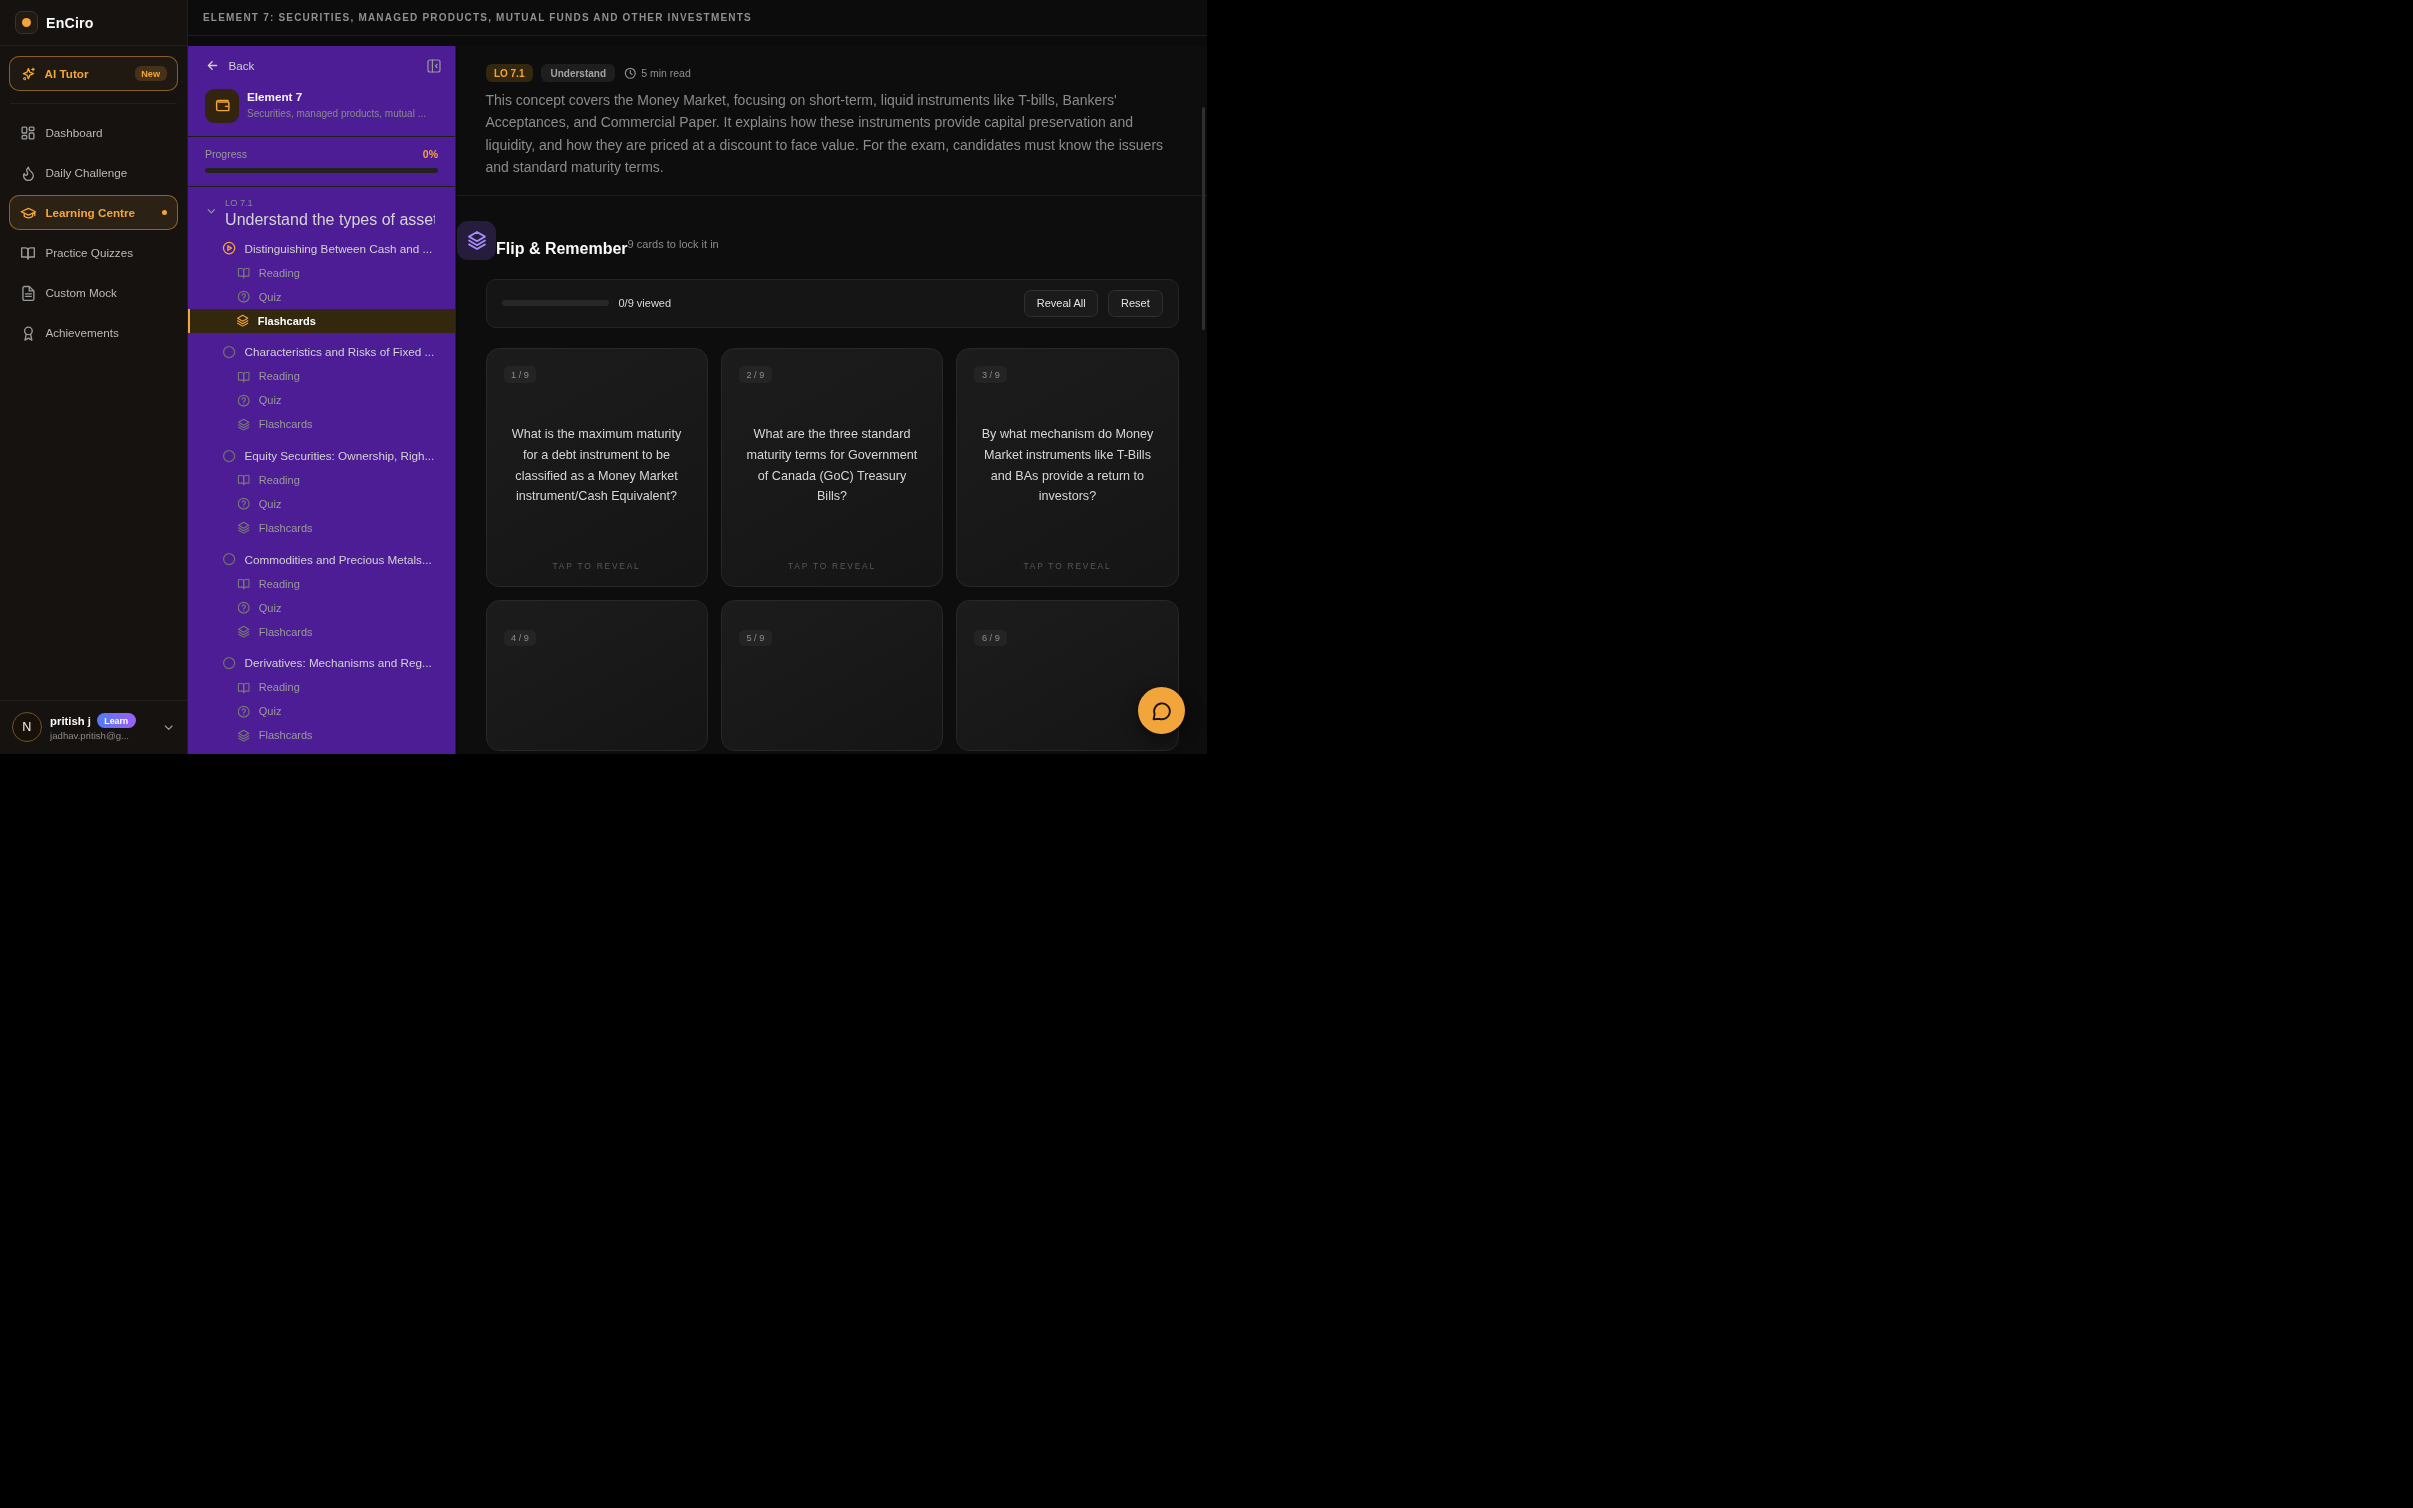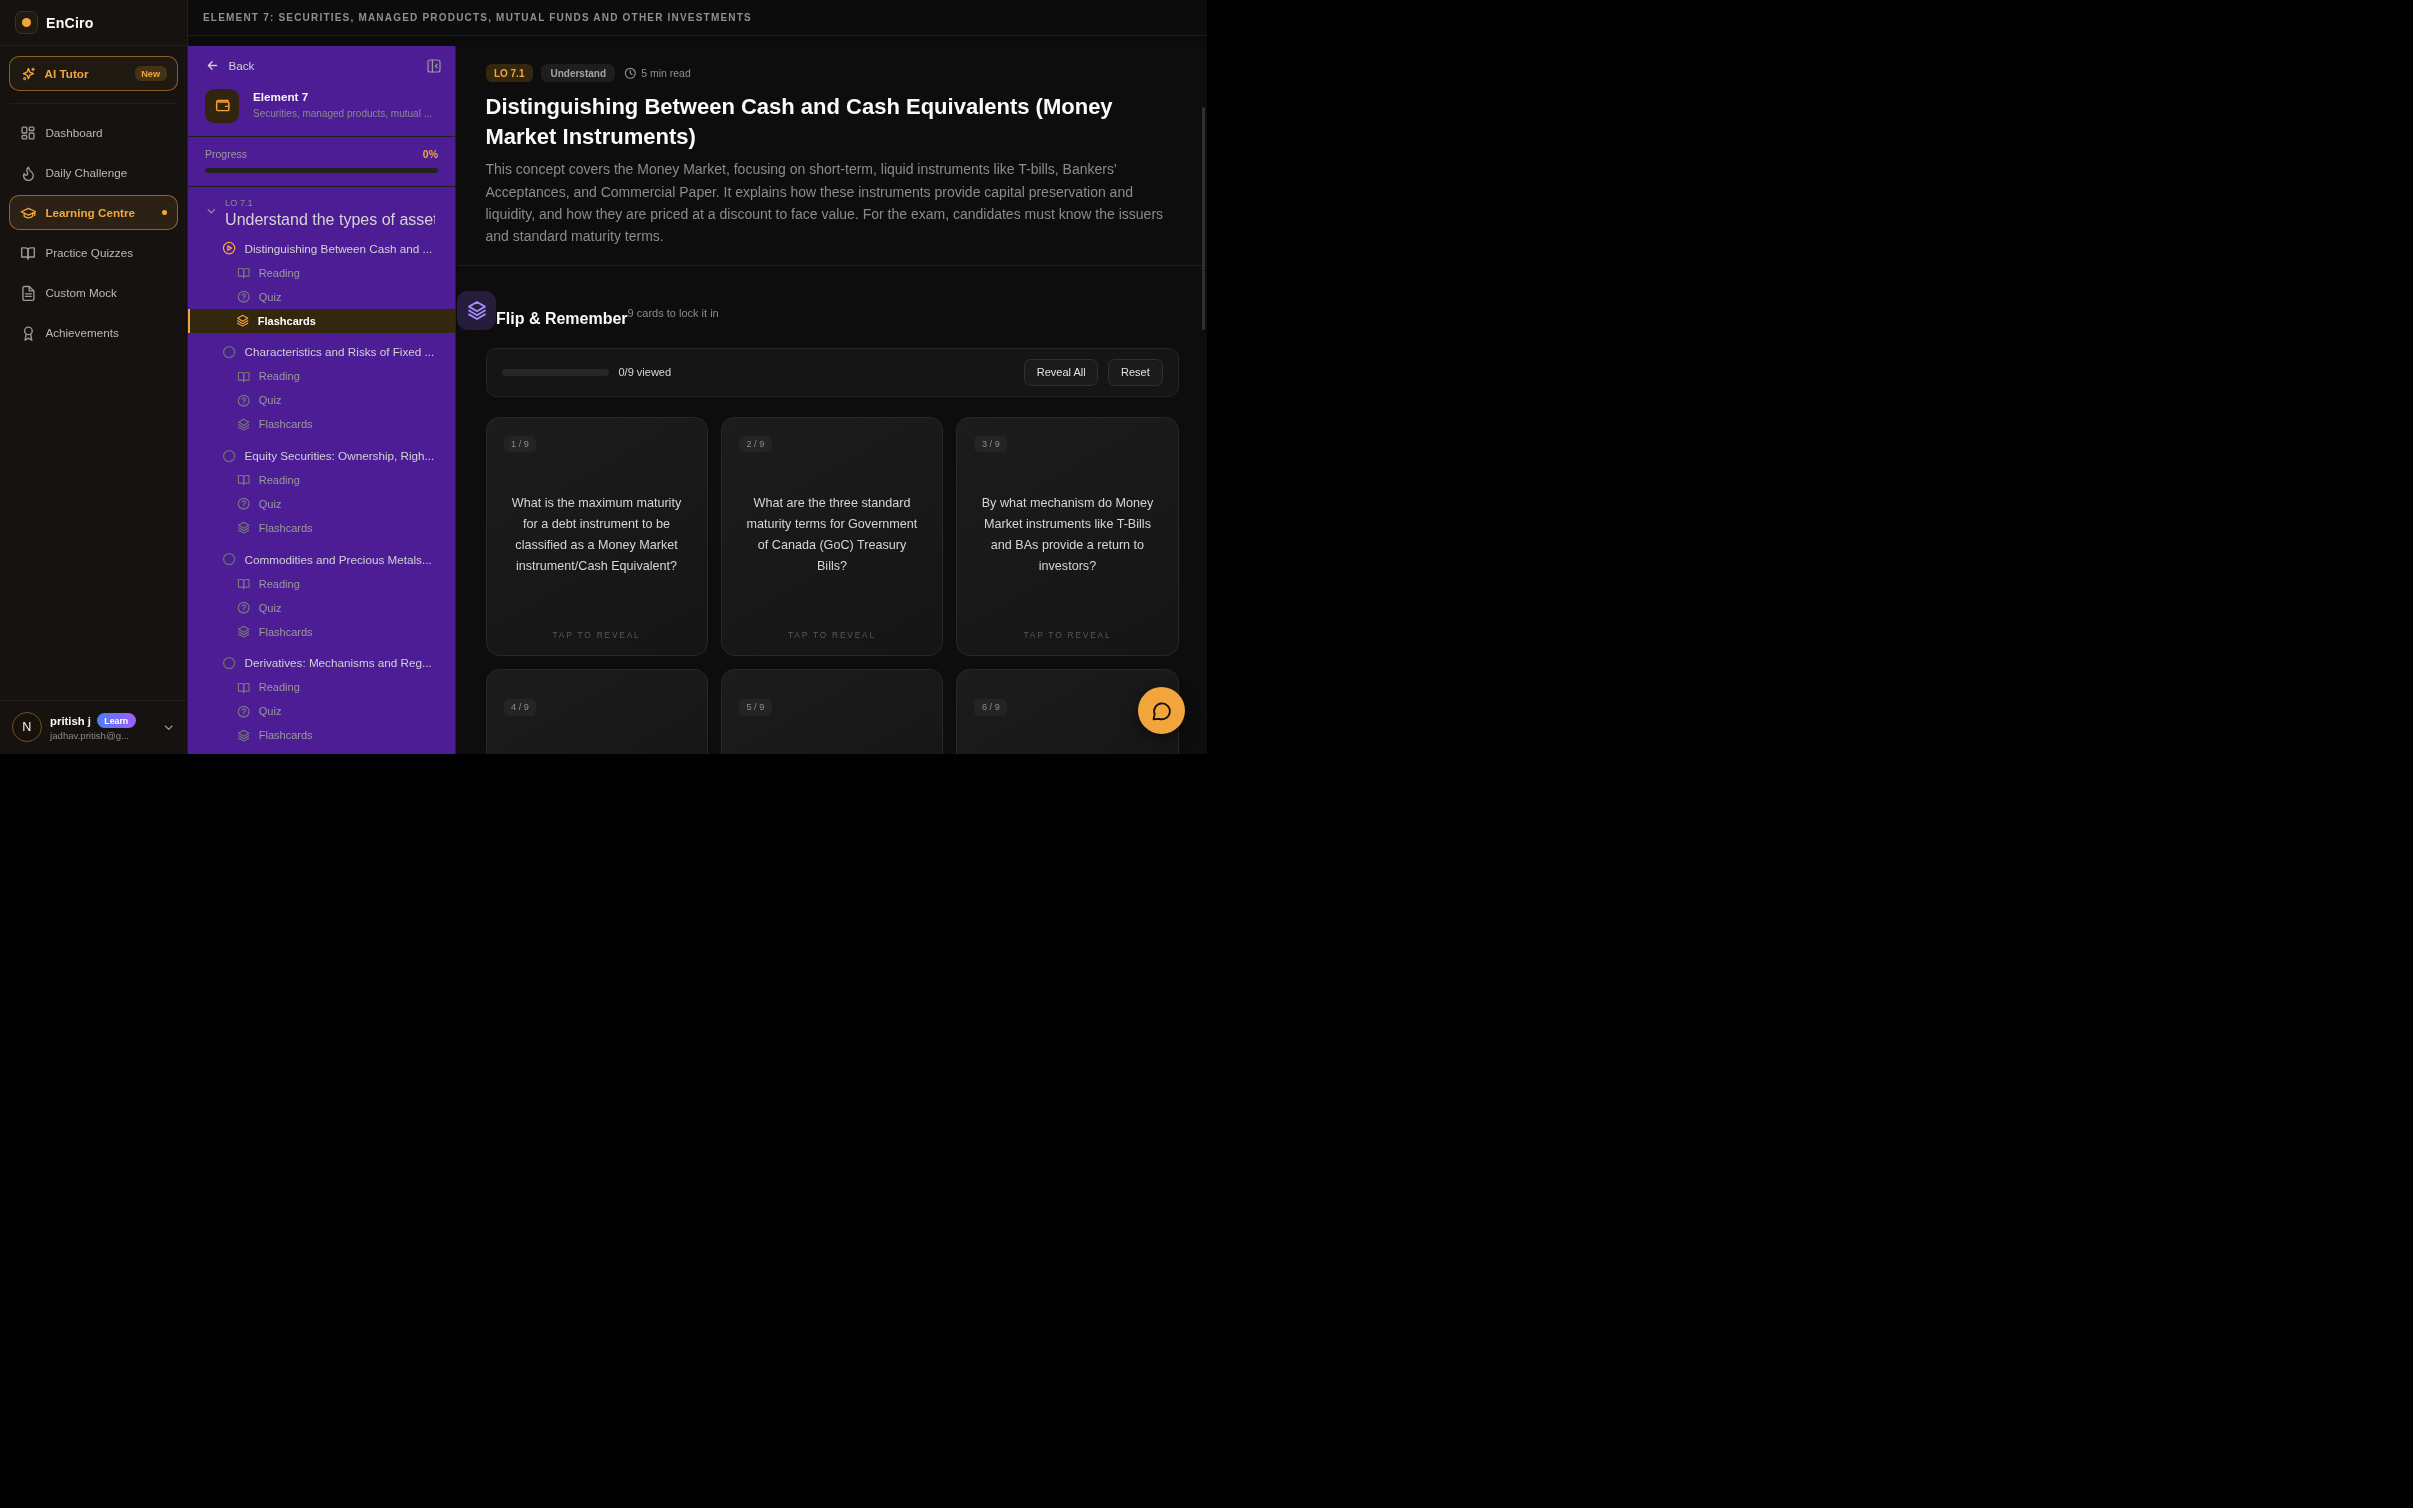--- a/index.html
+++ b/index.html
@@ -36,21 +36,21 @@
 
   
   .topbar { position:absolute; left:188px; right:0; top:0; height:36px; background:#0c0c0c; border-bottom:0.8px solid #1d1d1d; display:flex; align-items:center; padding:0 15px; }
   .topbar-title { font-size:10px; font-weight:700; letter-spacing:1.2px; color:#8f8f8f; }
 
   
   .panel2 { position:absolute; left:188px; top:46px; bottom:0; width:268px; background:#4c1d95; border-right:0.8px solid #232220; display:flex; flex-direction:column; overflow:hidden; }
   .p2-top { display:flex; align-items:center; padding:11.7px 13.4px 10px 17px; }
   .back-btn { display:flex; align-items:center; gap:8.4px; color:#cfcfcf; font-size:11.7px; cursor:pointer; flex:1; }
   .collapse-btn { color:#9a9a9a; display:flex; cursor:pointer; }
-  .elem-card { display:flex; gap:14px; padding:5px 13.4px 13.4px 17px; align-items:flex-start; }
+  .elem-card { display:flex; gap:8px; padding:5px 13.4px 13.4px 17px; align-items:flex-start; }
   .elem-ic { width:34px; height:34px; border-radius:9.2px; background:#33240f; display:flex; align-items:center; justify-content:center; color:#f2a53a; flex:none; }
   .elem-title { font-size:11.7px; font-weight:700; color:#f5f5f5; margin-top:1.7px; }
   .elem-sub { font-size:10px; color:#8a8a8a; margin-top:4.2px; white-space:nowrap; overflow:hidden; max-width:180px; }
   .p2-div { height:0.8px; background:#201e1b; }
   .progress-block { padding:11px 17px 12.6px; }
   .progress-row { display:flex; align-items:center; justify-content:space-between; }
   .progress-lbl { font-size:10.5px; color:#9a9a9a; }
   .progress-val { font-size:10.5px; font-weight:700; color:#f2a53a; }
   .progress-track { margin-top:8.4px; height:5px; border-radius:2.5px; background:#242220; }
 
@@ -493,21 +493,20 @@
         <span class="badge-level">Understand</span>
         <span class="read-time">
           <span style="display:flex">
               <svg width="12.6" height="12.6" viewBox="0 0 16 16">
                 <use href="#i-clock"></use>
               </svg>
             </span>
           <span>5 min read</span>
         </span>
       </div>
-      <h1 class="page-title">Distinguishing Between Cash and Cash Equivalents (Money Market Instruments)</h1>
       <p class="page-desc">This concept covers the Money Market, focusing on short-term, liquid instruments like T-bills, Bankers' Acceptances, and Commercial Paper. It explains how these instruments provide capital preservation and liquidity, and how they are priced at a discount to face value. For the exam, candidates must know the issuers and standard maturity terms.</p>
     </div>
     <div class="main-div"></div>
 
     <div class="hero">
       <div class="hero-ic">
           <svg width="20" height="21" viewBox="0 0 18 19">
             <use href="#i-layers"></use>
           </svg>
         </div>

